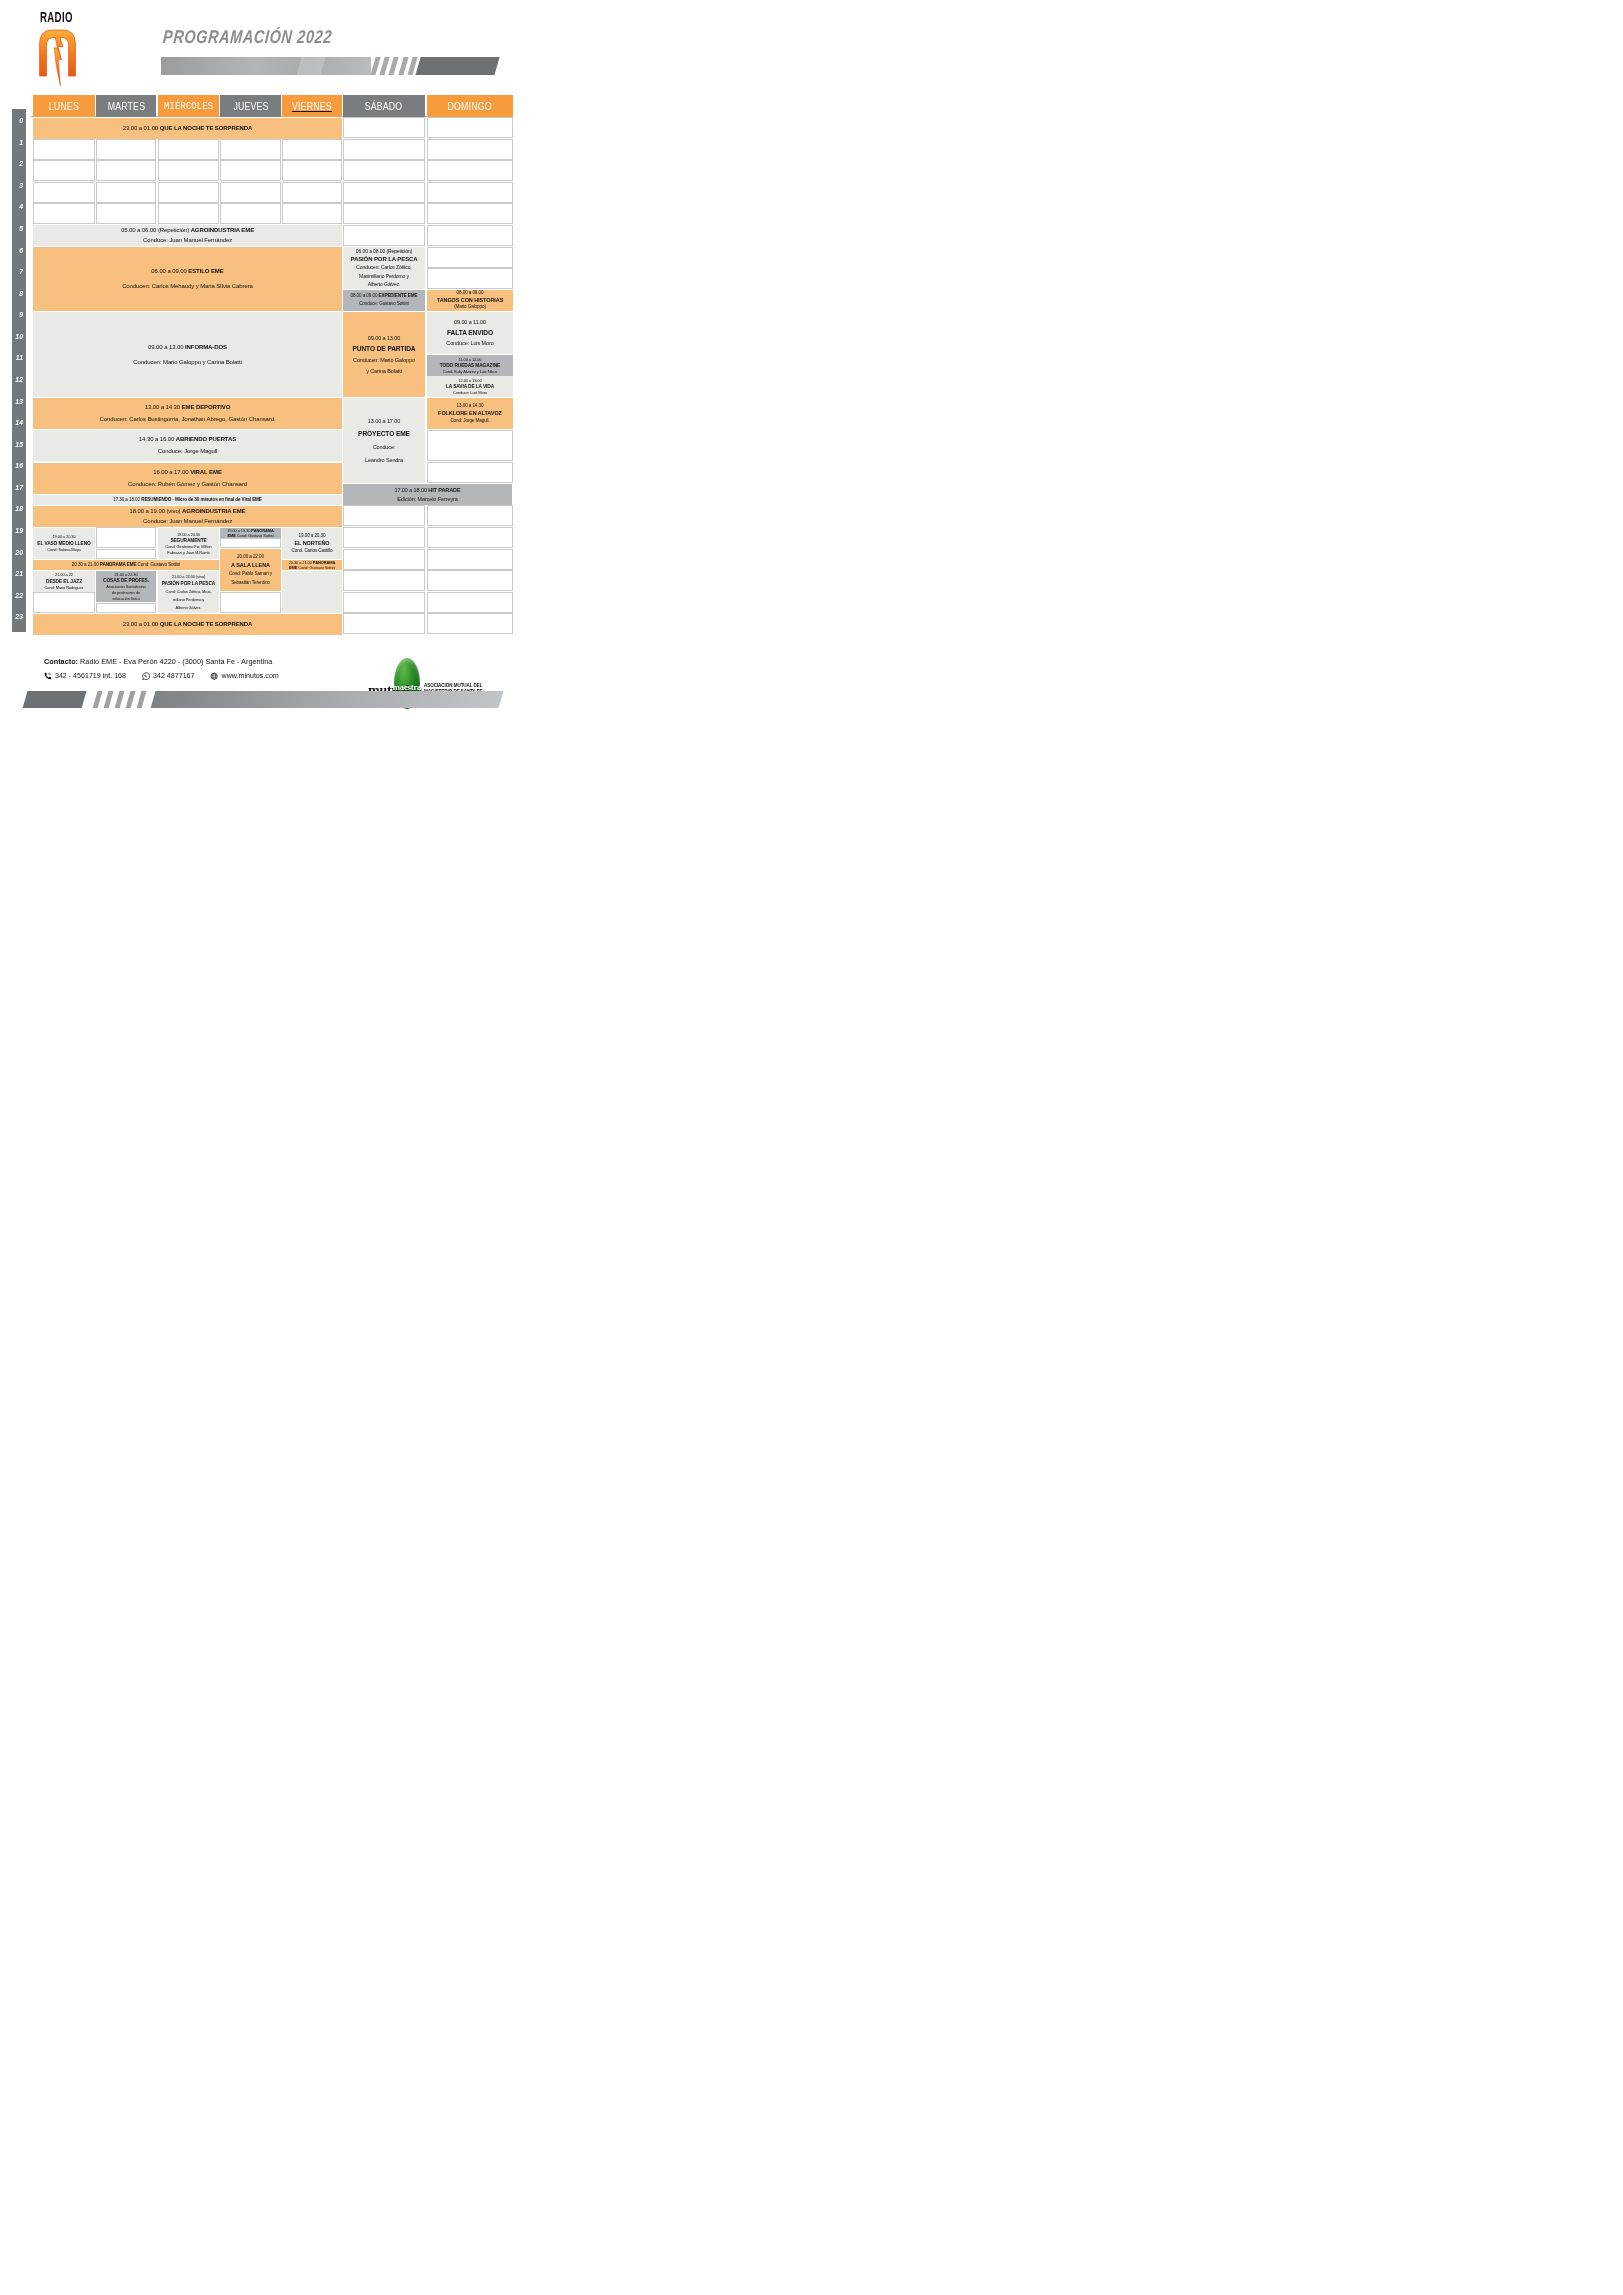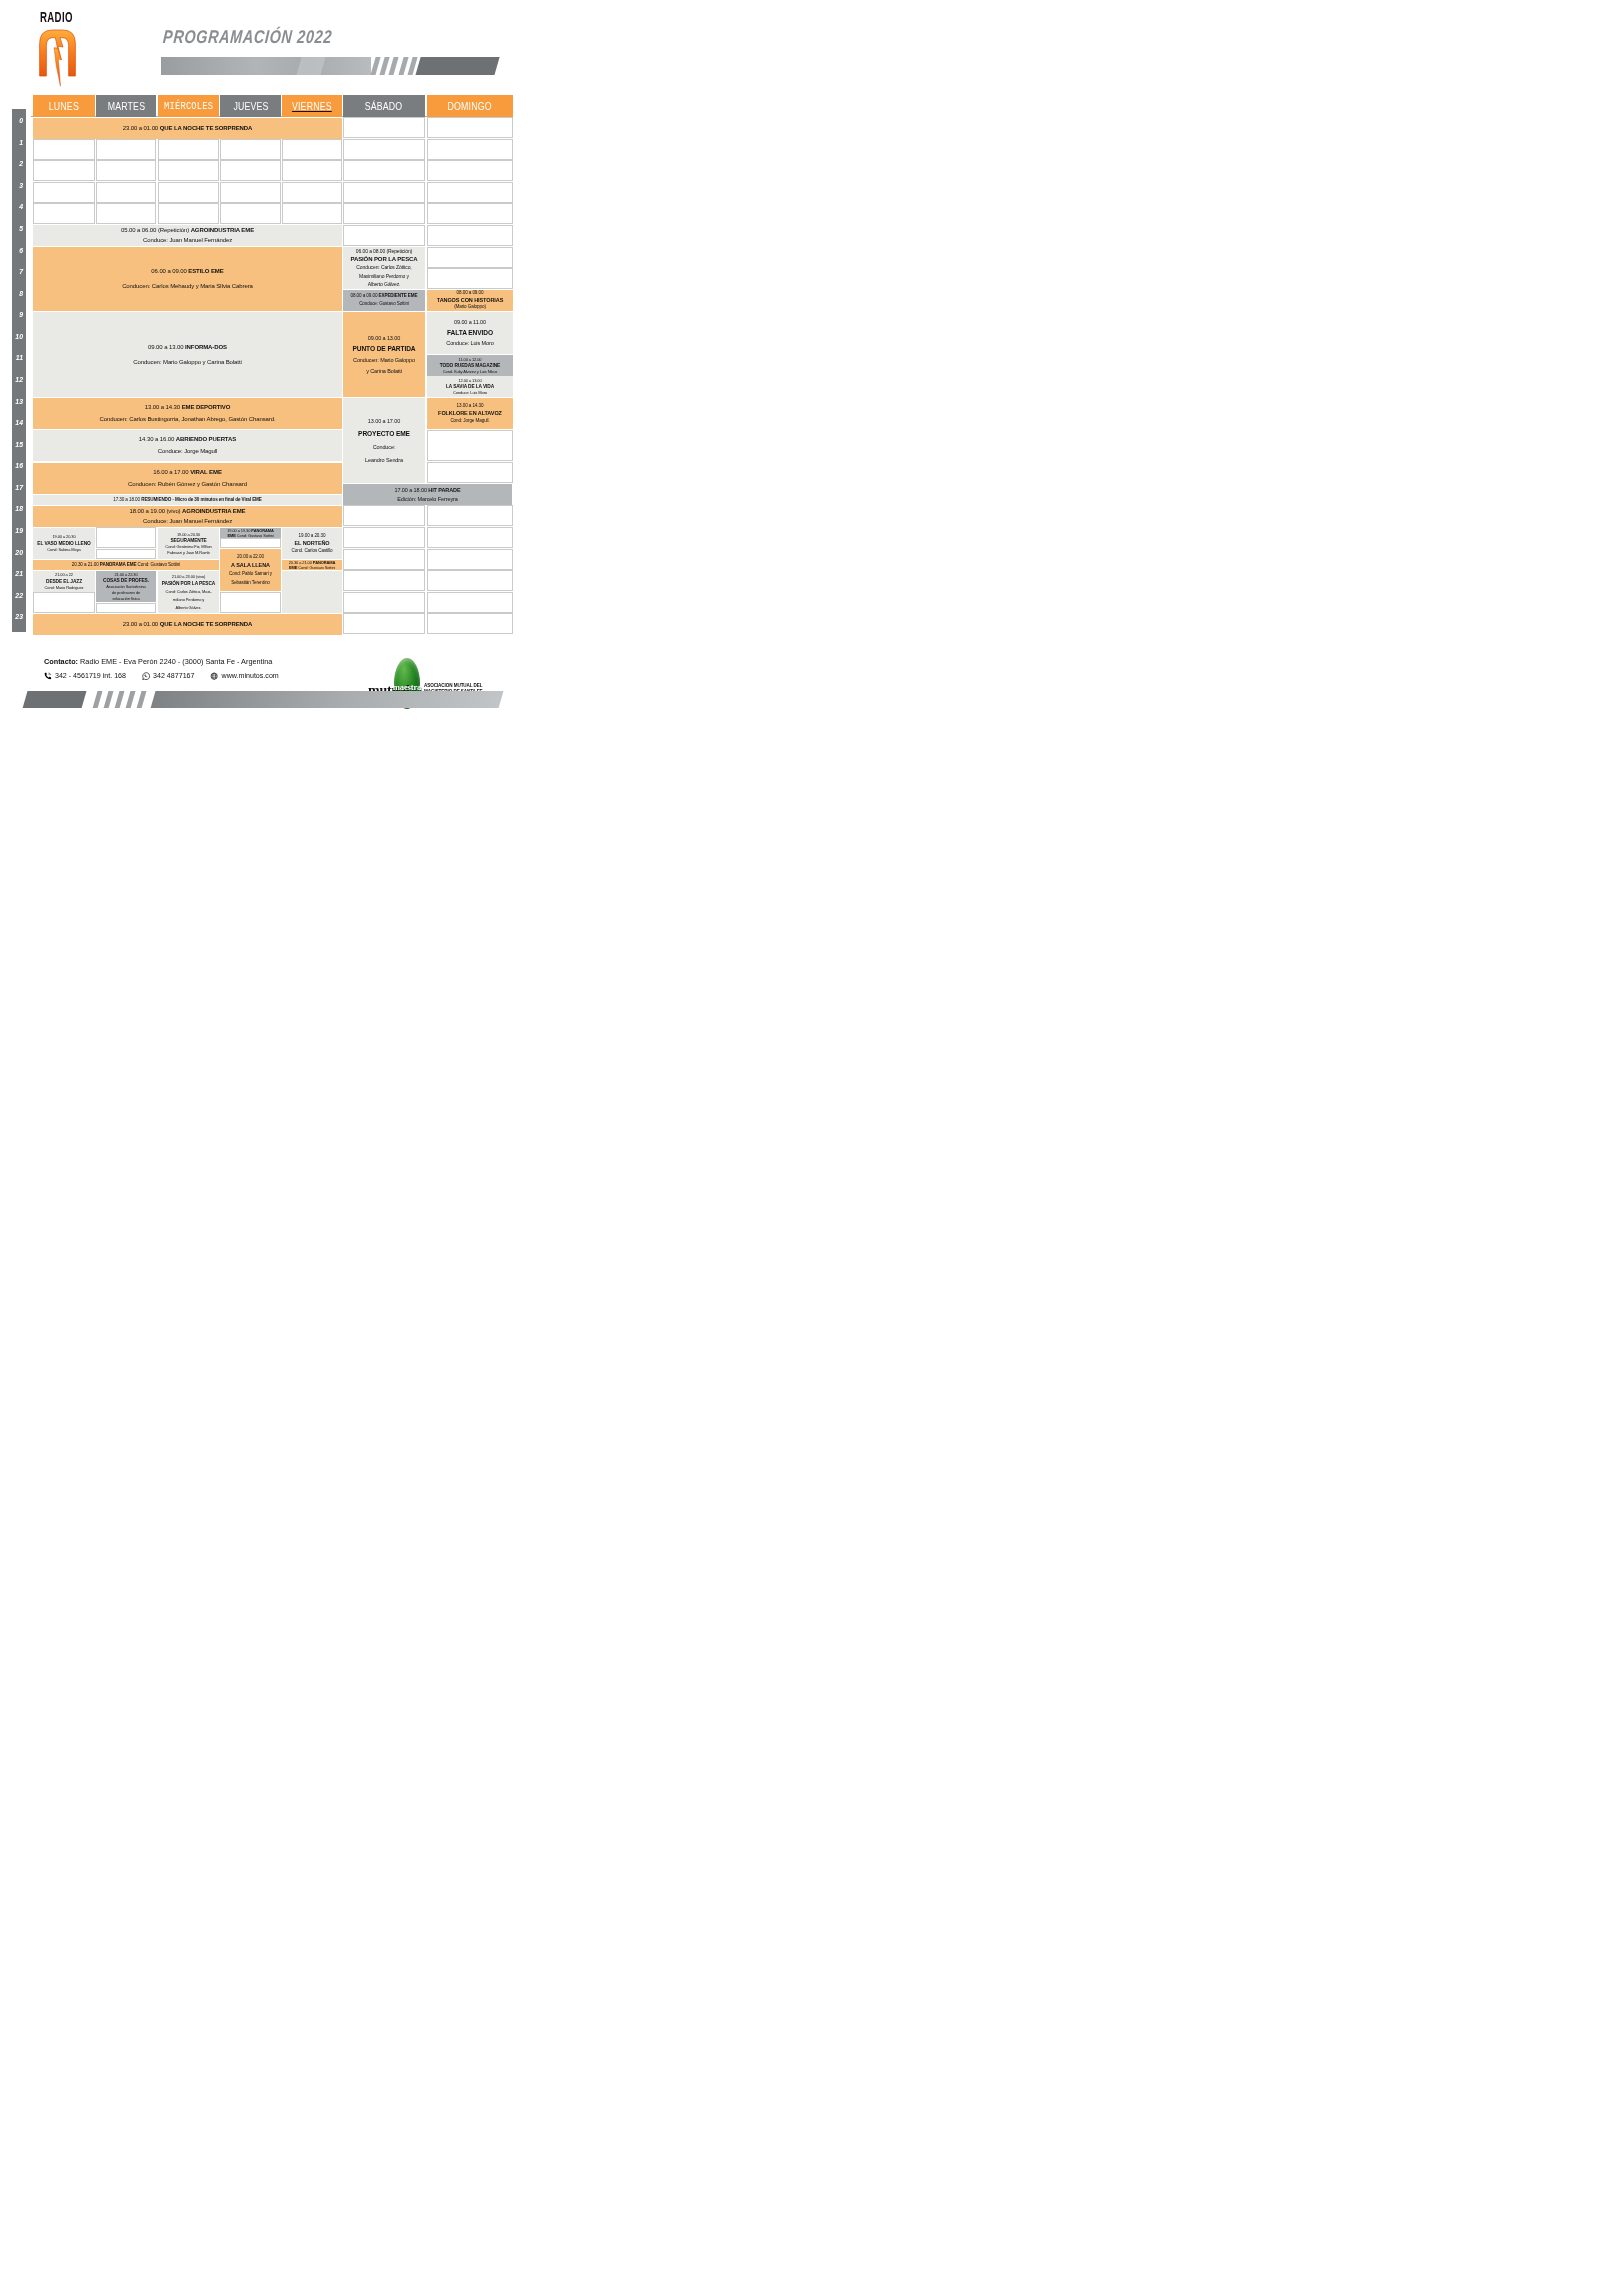--- a/index.html
+++ b/index.html
@@ -334,21 +334,21 @@
         <div class="ln"><span>Cond: Carlos Zóttico, Maxi-</span></div>
         <div class="ln"><span>miliano Perdomo y</span></div>
         <div class="ln"><span>Alberto Gálvez.</span></div>
       </div>
       <div class="prog light xs" style="left: 282px; width: 60px; top: 571px; height: 42px;"></div>
       <div class="prog orange lg" style="left: 33px; width: 309px; top: 614px; height: 20.7px;">
         <div class="ln"><span>23.00 a 01.00 </span><span class="b">QUE LA NOCHE TE SORPRENDA</span></div>
       </div>
     </div>
 
-  <div class="contact-line"><span class="b">Contacto:</span><span> Radio EME -  Eva Perón 2240 - (3000) Santa Fe - Argentina</span></div>
+  <div class="contact-line"><span class="b">Contacto:</span><span> Radio EME -  Eva Perón 4220 - (3000) Santa Fe - Argentina</span></div>
 
   <div class="contact-icons">
     <span>
       <svg viewBox="0 0 24 24" width="7.8" height="7.8">
           <path d="M4 2C3 2 2 3 2 4c0 10 8 18 18 18 1 0 2-1 2-2v-3l-5-2-2 2c-3-1-7-5-8-8l2-2-2-5H4z" fill="#000"></path>
           <path d="M13.5 6c2 .5 3.6 2.1 4.1 4.1" stroke="#000" stroke-width="1.6" fill="none"></path>
           <path d="M14.5 2.5c3.2 1 5.8 3.6 6.8 6.8" stroke="#000" stroke-width="1.6" fill="none"></path>
         </svg>
     </span>
     <span>342 - 4561719 int. 168</span>

